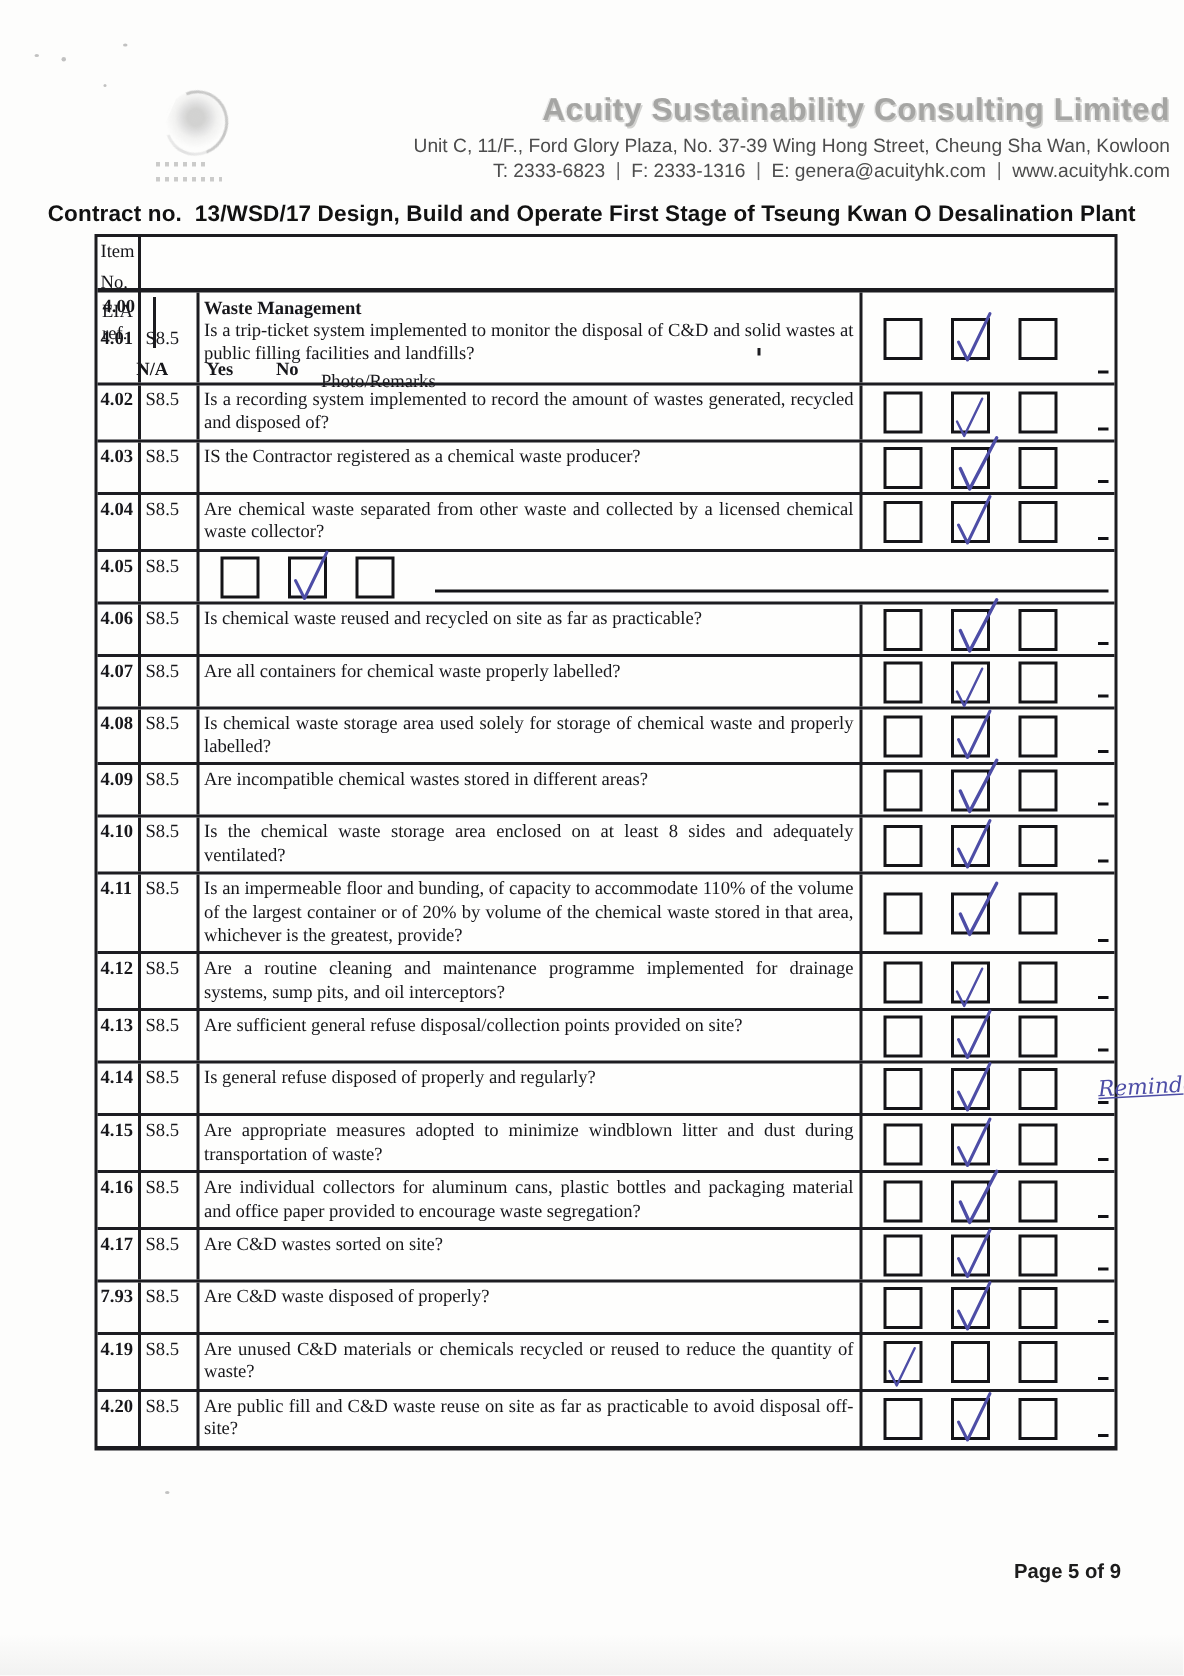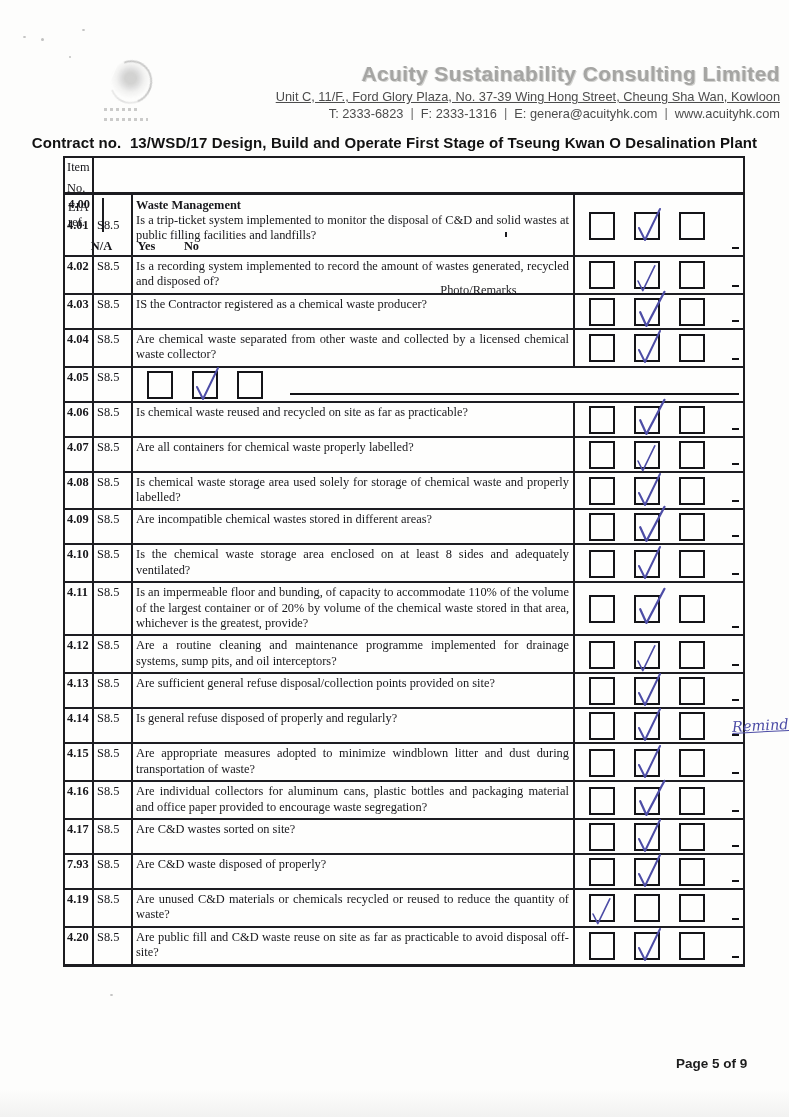--- a/index.html
+++ b/index.html
@@ -25,21 +25,21 @@
     background:repeating-linear-gradient(90deg,#9a9a9a 0 3px, transparent 3px 6px); }
   .logo-text-line.l1 { width:34px; }
   .logo-text-line.l2 { width:44px; margin-top:7px; }
 
   .letterhead { position:absolute; left:200px; top:62px; width:580px; text-align:right; }
   .company-name {
     font-size:21px; font-weight:bold; letter-spacing:.4px; color:#a5a5a3;
     text-shadow:1px 1px 0 rgba(175,175,172,.55), -1px 0 0 rgba(190,190,188,.35);
     filter:blur(.2px); white-space:nowrap;
   }
-  .addr-line { margin-top:3px; font-size:12.8px; color:#4c4c4c; white-space:nowrap;text-decoration:underline; }
+  .addr-line { margin-top:3px; font-size:12.8px; color:#4c4c4c; white-space:nowrap; }
   .contact-line { margin-top:2px; font-size:12.8px; color:#4c4c4c; white-space:nowrap; }
   .contact-line .sep { display:inline-block; margin:0 7px; color:#6b6b6b; transform:translateY(-1px); }
 
   .doc-title {
     position:absolute; left:0; top:134px; width:100%; text-align:center;
     font-size:15px; font-weight:bold; color:#121212; white-space:pre-wrap; letter-spacing:.1px;
   }
 
   
   .checklist {
@@ -50,21 +50,21 @@
   }
   .c-item { width:29px; border-right:2px solid #1c1c20; padding:2px 2px; }
   .c-eia  { width:39px; border-right:2px solid #1c1c20; padding:2px 3px; }
   .c-q    { width:442px; border-right:2px solid #1c1c20; padding:2px 4px 3px 3px; }
 
   .thead { display:flex; height:37px; border-bottom:3px solid #1c1c20;flex-direction:column; }
   .thead .hdr-item span { display:block; }
   .thead .hdr-item .ln2 { margin-top:6px; }
   .h-checks { flex:1; display:flex; padding-left:14px; }
   .h-cb { width:45px; text-align:center; padding-top:2px;font-weight:bold; }
-  .h-remarks { flex:1; text-align:center; padding-top:10px;margin-top:36px; }
+  .h-remarks { flex:1; padding-top:10px; }
 
   .row { display:flex; min-height:35px; border-bottom:2px solid #1d1d22; position:relative; }
   .row:last-child { border-bottom:none; }
   .row .c-item { font-weight:bold; display:flex; flex-direction:column; }
   .row .sec-item { display:none; }
   .row.has-section .sec-item { display:block; margin-bottom:6px;text-align:right; }
   .row.has-section { min-height:62px; }
   .row.has-section .c-eia { padding-top:23px; }
 
   .q-text { text-align:justify; line-height:15.4px; }
@@ -88,21 +88,21 @@
   .remark-line { position:absolute; left:8px; right:4px; bottom:6px; border-bottom:2px solid #121216; }
   .remark-text {
     display:none; position:absolute; left:8px; bottom:9px; white-space:nowrap;
     font-family:"DejaVu Serif", serif; font-style:italic; font-size:14.5px;
     color:var(--ink-blue,#4d4da6); text-decoration:underline; transform:rotate(-3deg);
   }
   .remark-stroke { display:none; position:absolute; left:76px; bottom:9px; width:2px; height:19px;
     background:var(--ink-blue,#4d4da6); transform:rotate(7deg); border-radius:1px; }
   .row.has-remark .remark-text, .row.has-remark .remark-stroke { display:block; }
 
-  .page-num { position:absolute; left:676px; top:1040px; font-size:13.5px; font-weight:bold; color:#1c1c1c;margin-top:16px; }
+  .page-num { position:absolute; left:676px; top:1040px; font-size:13.5px; font-weight:bold; color:#1c1c1c; }
   .bottom-shade { position:absolute; left:0; bottom:0; width:100%; height:28px;
     background:linear-gradient(to bottom, rgba(0,0,0,0), rgba(110,110,110,.08)); }
 </style>
 </head>
 <body>
 
 <span class="speck" style="left:23px; top:36px; width:3px; height:2px;"></span>
 <span class="speck" style="left:41px; top:38px; width:3px; height:3px;"></span>
 <span class="speck" style="left:82px; top:29px; width:3px; height:2px;"></span>
 <span class="speck" style="left:69px; top:56px; width:2px; height:2px;"></span>

